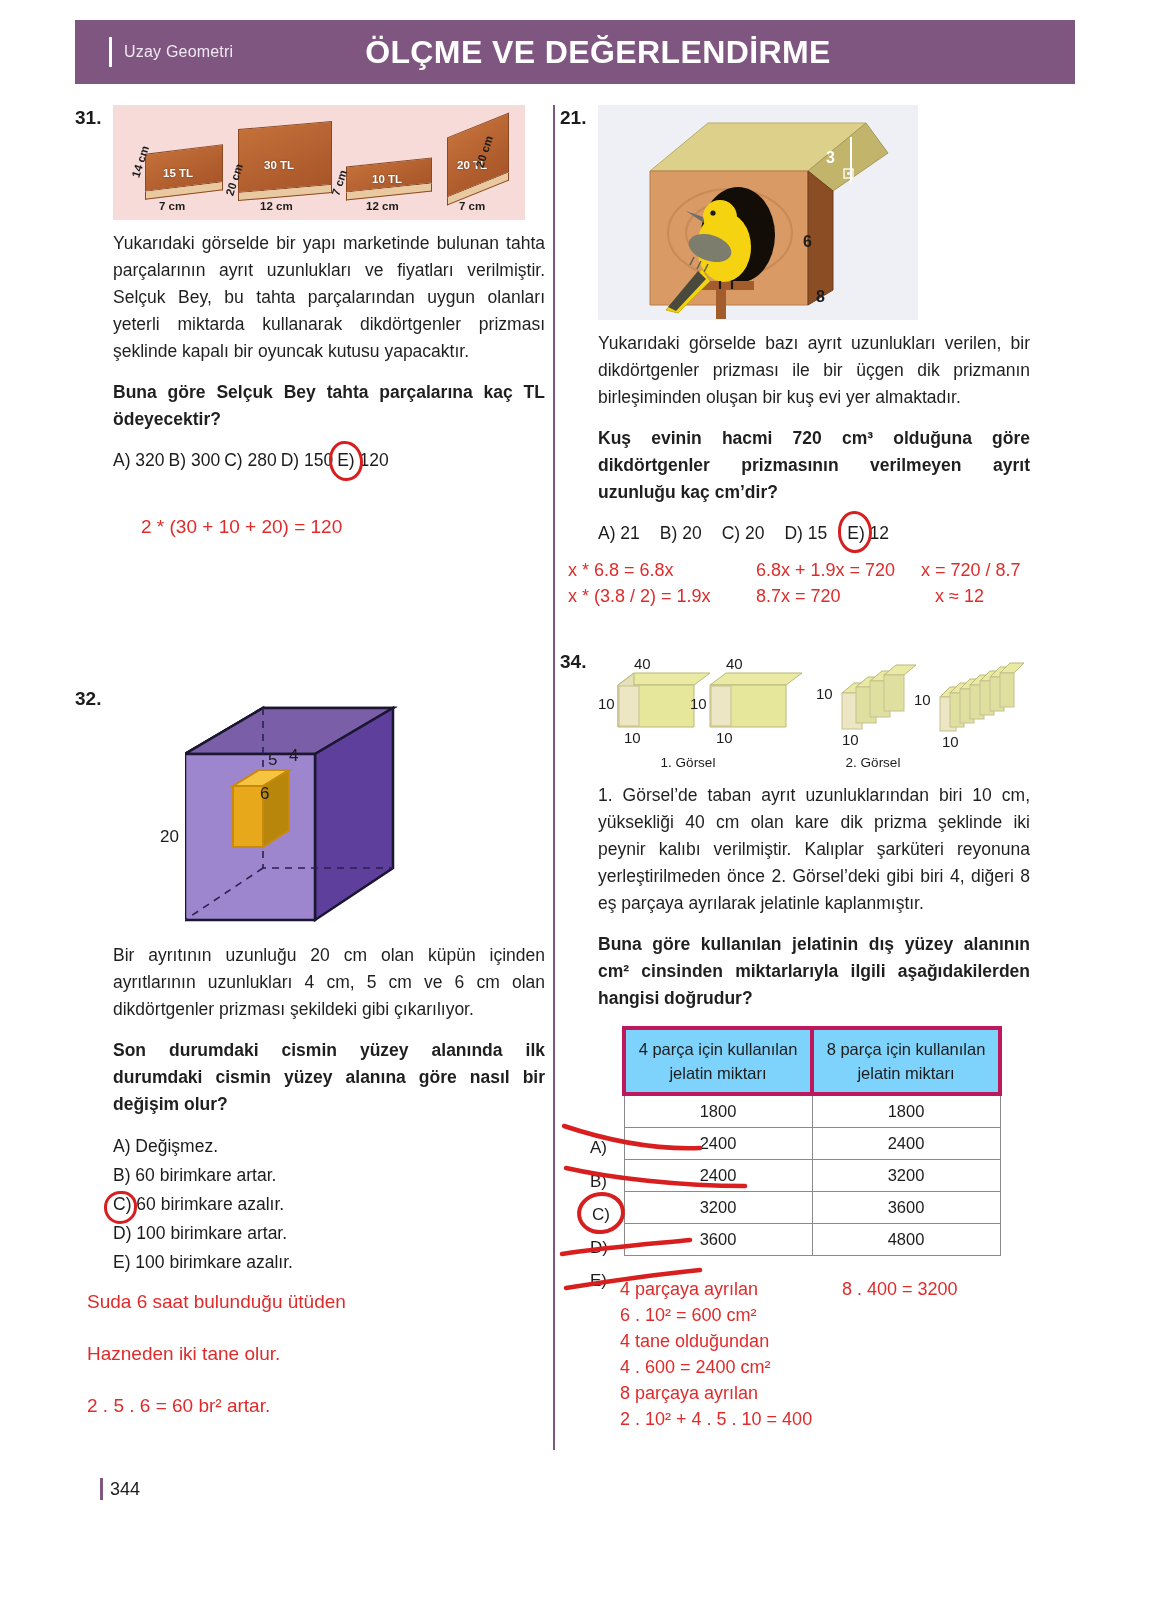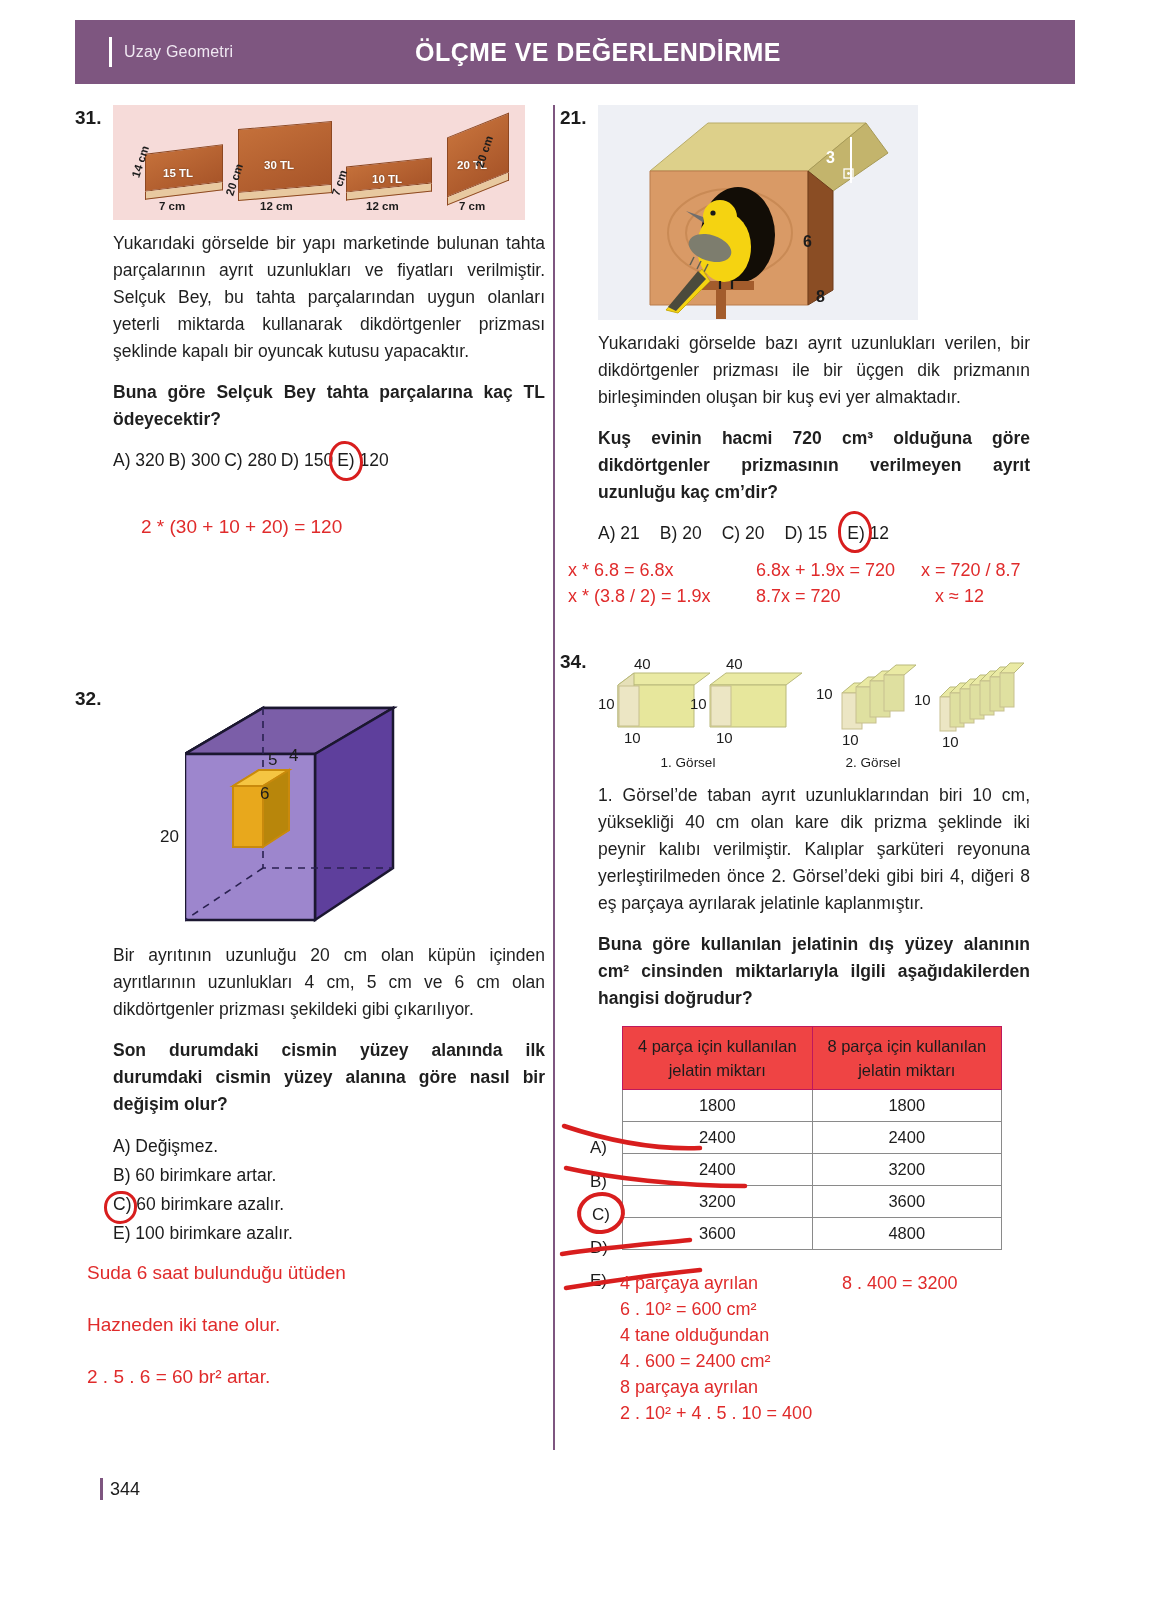--- a/index.html
+++ b/index.html
@@ -19,21 +19,21 @@
     display:flex;align-items:center;
   }
   .header .tick{
     width:3px;height:30px;background:#ffffff;margin-left:34px;margin-right:12px;
   }
   .header .chapter{
     color:#f0e8f2;font-size:16px;letter-spacing:.2px;
   }
   .header .title{
     position:absolute;left:0;right:0;text-align:center;
-    color:#ffffff;font-size:25px;font-weight:bold;letter-spacing:.4px;
+    color:#ffffff;font-size:32px;font-weight:bold;letter-spacing:.4px;
     padding-left:46px;
   }
 
   
   .col{position:absolute;top:105px;width:470px;}
   .col-left{left:75px;}
   .col-right{left:560px;}
   .divider{
     position:absolute;left:553px;top:105px;width:2px;height:1345px;background:#7e5680;
   }
@@ -91,21 +91,21 @@
 
   
   .cheesebox{position:relative;width:430px;height:110px;margin-left:38px;}
   .cap{font-size:13.5px;color:#1c1c1c;}
 
   
   table.ans{
     border-collapse:collapse;margin-left:62px;width:380px;font-size:16.5px;
   }
   table.ans th{
-    background:#ef4444;border:1px solid #be185d;font-weight:normal;
+    background:#7dd3fc;border:4px solid #be185d;font-weight:normal;
     padding:7px 4px;line-height:24px;width:50%;
   }
   table.ans td{
     border:1px solid #8a8a8a;text-align:center;padding:6px 4px;
   }
   .rowlab{
     position:absolute;font-size:17px;color:#1c1c1c;
   }
 
   
@@ -219,20 +219,21 @@
       <div class="ptext">Bir ayrıtının uzunluğu 20 cm olan küpün içinden ayrıtlarının uzunlukları 4 cm, 5 cm ve 6 cm olan dikdörtgenler prizması şekildeki gibi çıkarılıyor.</div>
       <div class="ptext bold">Son durumdaki cismin yüzey alanında ilk durumdaki cismin yüzey alanına göre nasıl bir değişim olur?</div>
 
       <div class="opts-block" style="margin-top:10px;">
         <div>A) Değişmez.</div>
         <div>B) 60 birimkare artar.</div>
         <div style="position:relative;">
           <span>C) 60 birimkare azalır.</span>
           <span class="circle-e" style="left:-9px;top:1px;width:27px;height:27px;border-radius:50% 46% 52% 50%;"></span>
         </div>
+        <div>D) 100 birimkare artar.</div>
         <div>E) 100 birimkare azalır.</div>
       </div>
 
       <div class="redtext" style="margin-top:10px;margin-left:-26px;">Suda 6 saat bulunduğu ütüden</div>
       <div class="redtext" style="margin-top:22px;margin-left:-26px;">Hazneden iki tane olur.</div>
       <div class="redtext" style="margin-top:22px;margin-left:-26px;">2 . 5 . 6 = 60 br² artar.</div>
     </div>
   </div>
 </div>
 

